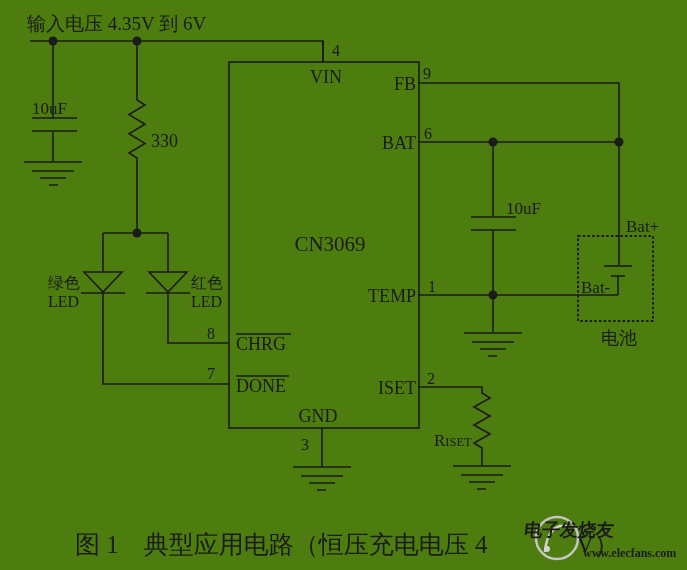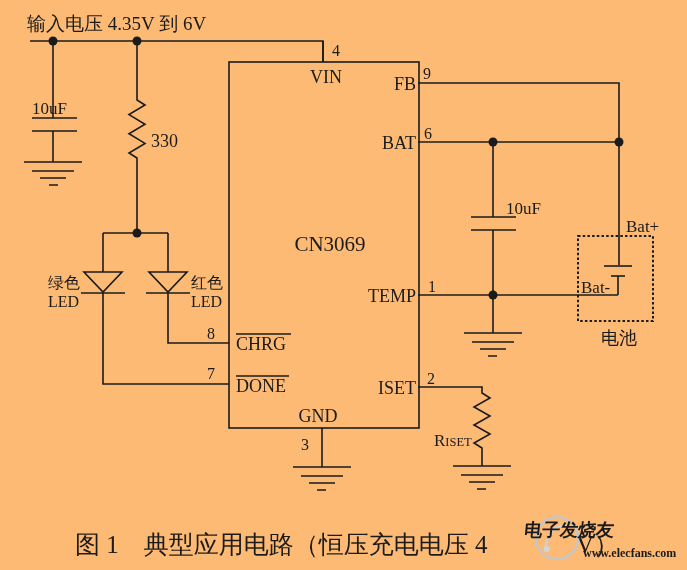--- a/index.html
+++ b/index.html
@@ -1,17 +1,17 @@
 <!DOCTYPE html>
 <html><head>
 <meta charset="utf-8">
 <style>
   html,body{margin:0;padding:0;background:#ffffff;}
   .stage{
-    position:relative;width:687px;height:570px;background:#fdba74;overflow:hidden;
+    position:relative;width:687px;height:570px;background:#4d7c0f;overflow:hidden;
     font-family:"Liberation Serif","DejaVu Serif",serif;
   }
   svg{position:absolute;left:0;top:0;}
   svg text{font-family:"Liberation Serif","DejaVu Serif",serif;fill:#1b1b1b;}
   .wire{stroke:#1b1b1b;stroke-width:1.6;fill:none;}
   .sym{stroke:#1b1b1b;stroke-width:1.6;fill:none;}
   .dot{fill:#1b1b1b;stroke:none;}
   .batbox{stroke:#1b1b1b;stroke-width:2;fill:none;stroke-dasharray:2.5 2.2;}
   .wm{font-weight:bold;}
 </style>

